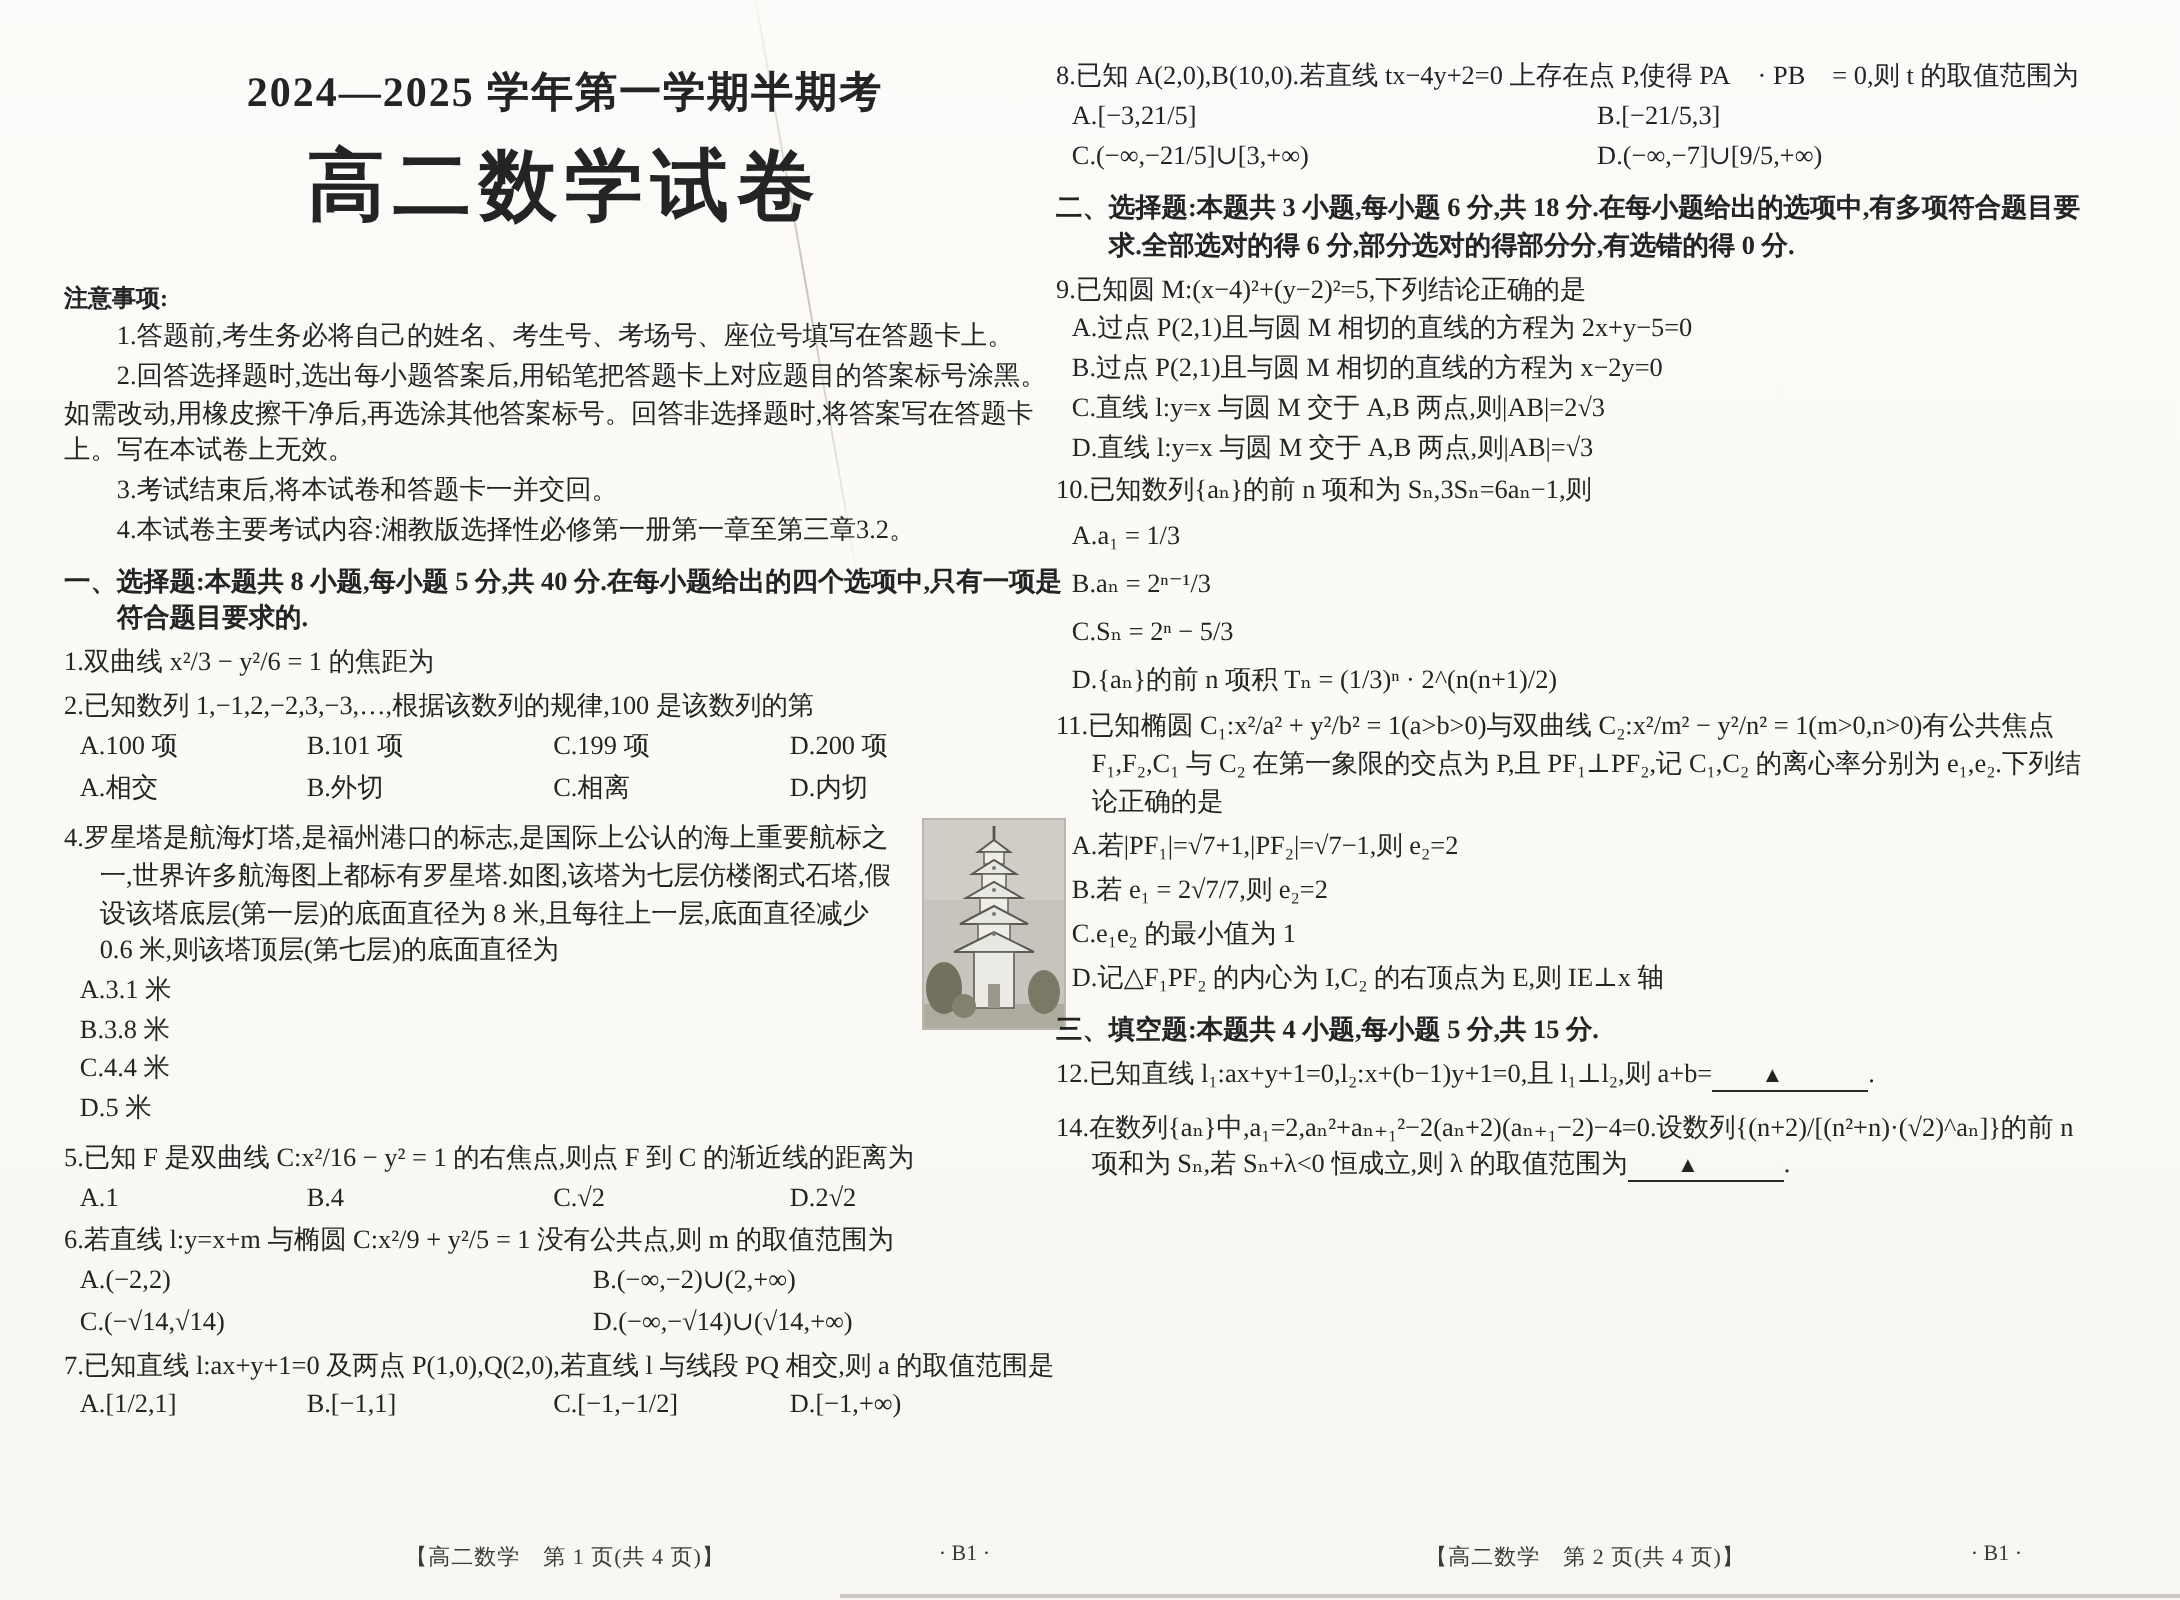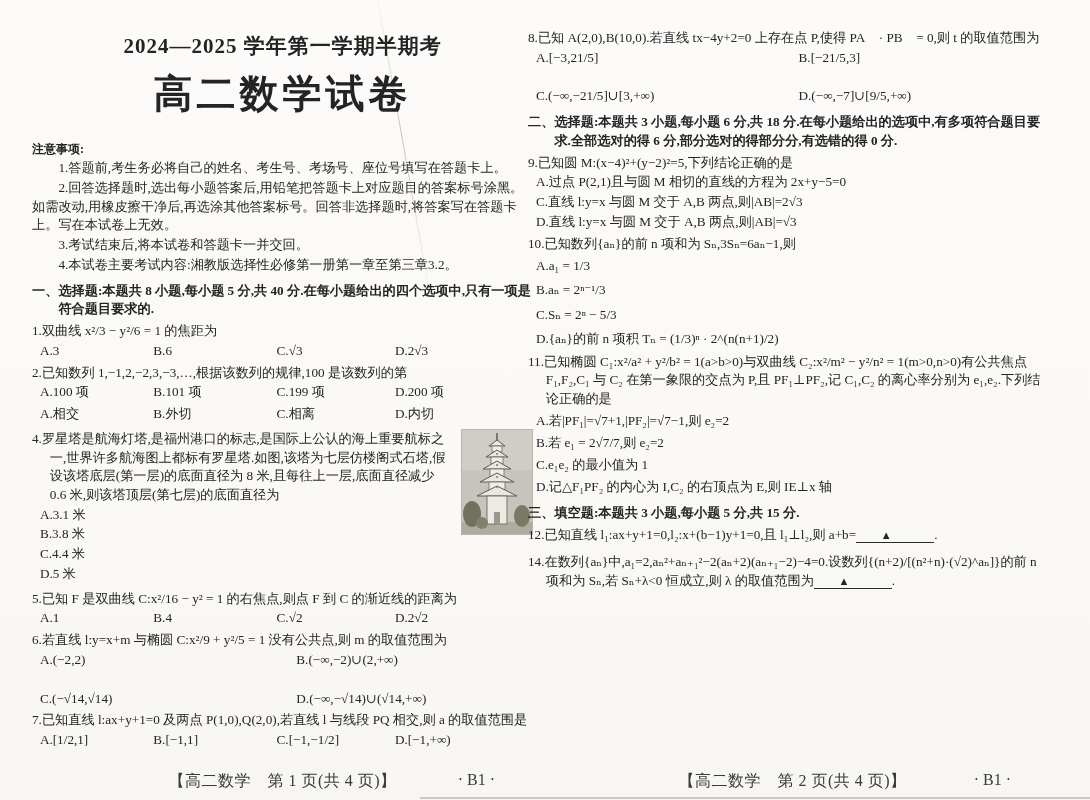--- a/index.html
+++ b/index.html
@@ -25,32 +25,32 @@
   .title1{text-align:center;font-size:21px;font-weight:bold;letter-spacing:1px;margin:6px 0 2px;}
   .title2{text-align:center;font-size:39px;font-weight:bold;letter-spacing:4px;margin:4px 0 20px;}
 
   .notice-title{font-weight:bold;font-size:12px;margin:2px 0 1px;}
   .notice p{margin:0 0 1px;text-indent:2em;}
 
   .sec{font-weight:bold;margin:7px 0 3px;padding-left:2em;text-indent:-2em;}
   .q{margin:3px 0 1px;padding-left:1.35em;text-indent:-1.35em;}
   .opts{margin:1px 0 3px;padding-left:0.6em;}
   .opts-row4{display:grid;grid-template-columns:23% 25% 24% 28%;}
-  .opts-2col{display:grid;grid-template-columns:52% 48%;row-gap:20px;}
+  .opts-2col{display:grid;grid-template-columns:52% 48%;row-gap:2px;}
   .opts-stack > span{display:block;margin:1px 0;}
   .opt{white-space:nowrap;}
 
   .q4wrap{overflow:hidden;}
   .pagoda{float:right;width:70px;height:104px;margin:2px 0 4px 10px;border:1px solid #b9b6ae;background:#c9c7c0;}
 
   .blank{
     display:inline-block;min-width:66px;border-bottom:1.2px solid #2a2a2a;
     text-align:center;font-size:11px;line-height:1;vertical-align:baseline;padding:0 6px 1px;
   }
-  .footer{position:absolute;width:501px;top:771px;text-align:center;font-size:16px;color:#3a3a3a;}
+  .footer{position:absolute;width:501px;top:771px;text-align:center;font-size:11px;color:#3a3a3a;}
   .footer-l{left:32px;}
   .footer-r{left:536px;width:513px;}
   .footer .code{position:absolute;right:38px;top:0;}
   .mono-spaces{letter-spacing:.5px;}
 </style>
 </head>
 <body>
 
 <div class="sheet">
   <div class="crease"></div>
@@ -65,26 +65,20 @@
       <p>1.答题前,考生务必将自己的姓名、考生号、考场号、座位号填写在答题卡上。</p>
       <p>2.回答选择题时,选出每小题答案后,用铅笔把答题卡上对应题目的答案标号涂黑。如需改动,用橡皮擦干净后,再选涂其他答案标号。回答非选择题时,将答案写在答题卡上。写在本试卷上无效。</p>
       <p>3.考试结束后,将本试卷和答题卡一并交回。</p>
       <p>4.本试卷主要考试内容:湘教版选择性必修第一册第一章至第三章3.2。</p>
     </div>
 
     <div class="sec">一、选择题:本题共 8 小题,每小题 5 分,共 40 分.在每小题给出的四个选项中,只有一项是符合题目要求的.</div>
 
     <div>
       <div class="q">1.双曲线 x²/3 − y²/6 = 1 的焦距为</div>
-      <div class="opts opts-row4">
-        <span class="opt">A.3</span>
-        <span class="opt">B.6</span>
-        <span class="opt">C.√3</span>
-        <span class="opt">D.2√3</span>
-      </div>
     </div>
 
     <div>
       <div class="q">2.已知数列 1,−1,2,−2,3,−3,…,根据该数列的规律,100 是该数列的第</div>
       <div class="opts opts-row4">
         <span class="opt">A.100 项</span>
         <span class="opt">B.101 项</span>
         <span class="opt">C.199 项</span>
         <span class="opt">D.200 项</span>
       </div>
@@ -180,20 +174,21 @@
         <span class="opt">D.(−∞,−7]∪[9/5,+∞)</span>
       </div>
     </div>
 
     <div class="sec">二、选择题:本题共 3 小题,每小题 6 分,共 18 分.在每小题给出的选项中,有多项符合题目要求.全部选对的得 6 分,部分选对的得部分分,有选错的得 0 分.</div>
 
     <div>
       <div class="q">9.已知圆 M:(x−4)²+(y−2)²=5,下列结论正确的是</div>
       <div class="opts opts-stack">
         <span class="opt">A.过点 P(2,1)且与圆 M 相切的直线的方程为 2x+y−5=0</span>
+        <span class="opt">B.过点 P(2,1)且与圆 M 相切的直线的方程为 x−2y=0</span>
         <span class="opt">C.直线 l:y=x 与圆 M 交于 A,B 两点,则|AB|=2√3</span>
         <span class="opt">D.直线 l:y=x 与圆 M 交于 A,B 两点,则|AB|=√3</span>
       </div>
     </div>
 
     <div>
       <div class="q">10.已知数列{aₙ}的前 n 项和为 Sₙ,3Sₙ=6aₙ−1,则</div>
       <div class="opts opts-stack" style="line-height:1.75;">
         <span class="opt">A.a₁ = 1/3</span>
         <span class="opt">B.aₙ = 2ⁿ⁻¹/3</span>
@@ -205,21 +200,21 @@
     <div>
       <div class="q">11.已知椭圆 C₁:x²/a² + y²/b² = 1(a&gt;b&gt;0)与双曲线 C₂:x²/m² − y²/n² = 1(m&gt;0,n&gt;0)有公共焦点 F₁,F₂,C₁ 与 C₂ 在第一象限的交点为 P,且 PF₁⊥PF₂,记 C₁,C₂ 的离心率分别为 e₁,e₂.下列结论正确的是</div>
       <div class="opts opts-stack" style="line-height:1.6;">
         <span class="opt">A.若|PF₁|=√7+1,|PF₂|=√7−1,则 e₂=2</span>
         <span class="opt">B.若 e₁ = 2√7/7,则 e₂=2</span>
         <span class="opt">C.e₁e₂ 的最小值为 1</span>
         <span class="opt">D.记△F₁PF₂ 的内心为 I,C₂ 的右顶点为 E,则 IE⊥x 轴</span>
       </div>
     </div>
 
-    <div class="sec">三、填空题:本题共 3 小题,每小题 5 分,共 15 分.</div>
+    <div class="sec">三、填空题:本题共 4 小题,每小题 5 分,共 15 分.</div>
 
     <div class="q">
       <span>12.已知直线 l₁:ax+y+1=0,l₂:x+(b−1)y+1=0,且 l₁⊥l₂,则 a+b=</span><span class="blank"><span>▲</span></span><span>.</span>
     </div>
 
 
     <div class="q" style="margin-top:8px;">
       <span>14.在数列{aₙ}中,a₁=2,aₙ²+aₙ₊₁²−2(aₙ+2)(aₙ₊₁−2)−4=0.设数列{(n+2)/[(n²+n)·(√2)^aₙ]}的前 n 项和为 Sₙ,若 Sₙ+λ&lt;0 恒成立,则 λ 的取值范围为</span><span class="blank"><span>▲</span></span><span>.</span>
     </div>
   </div>

